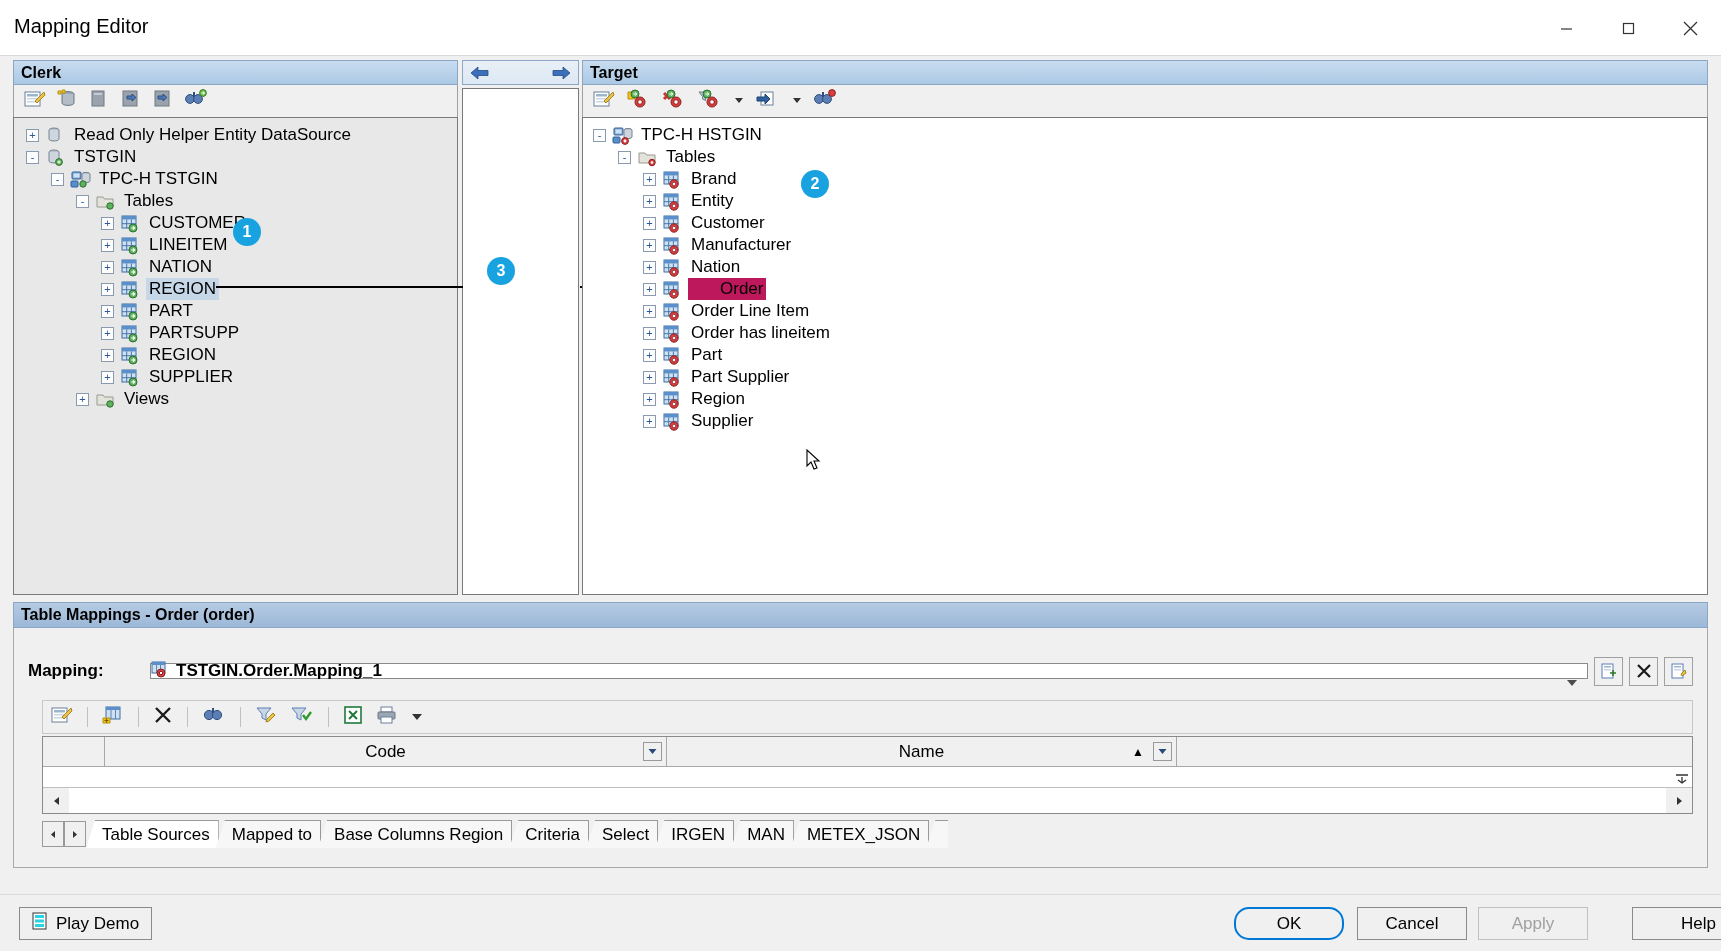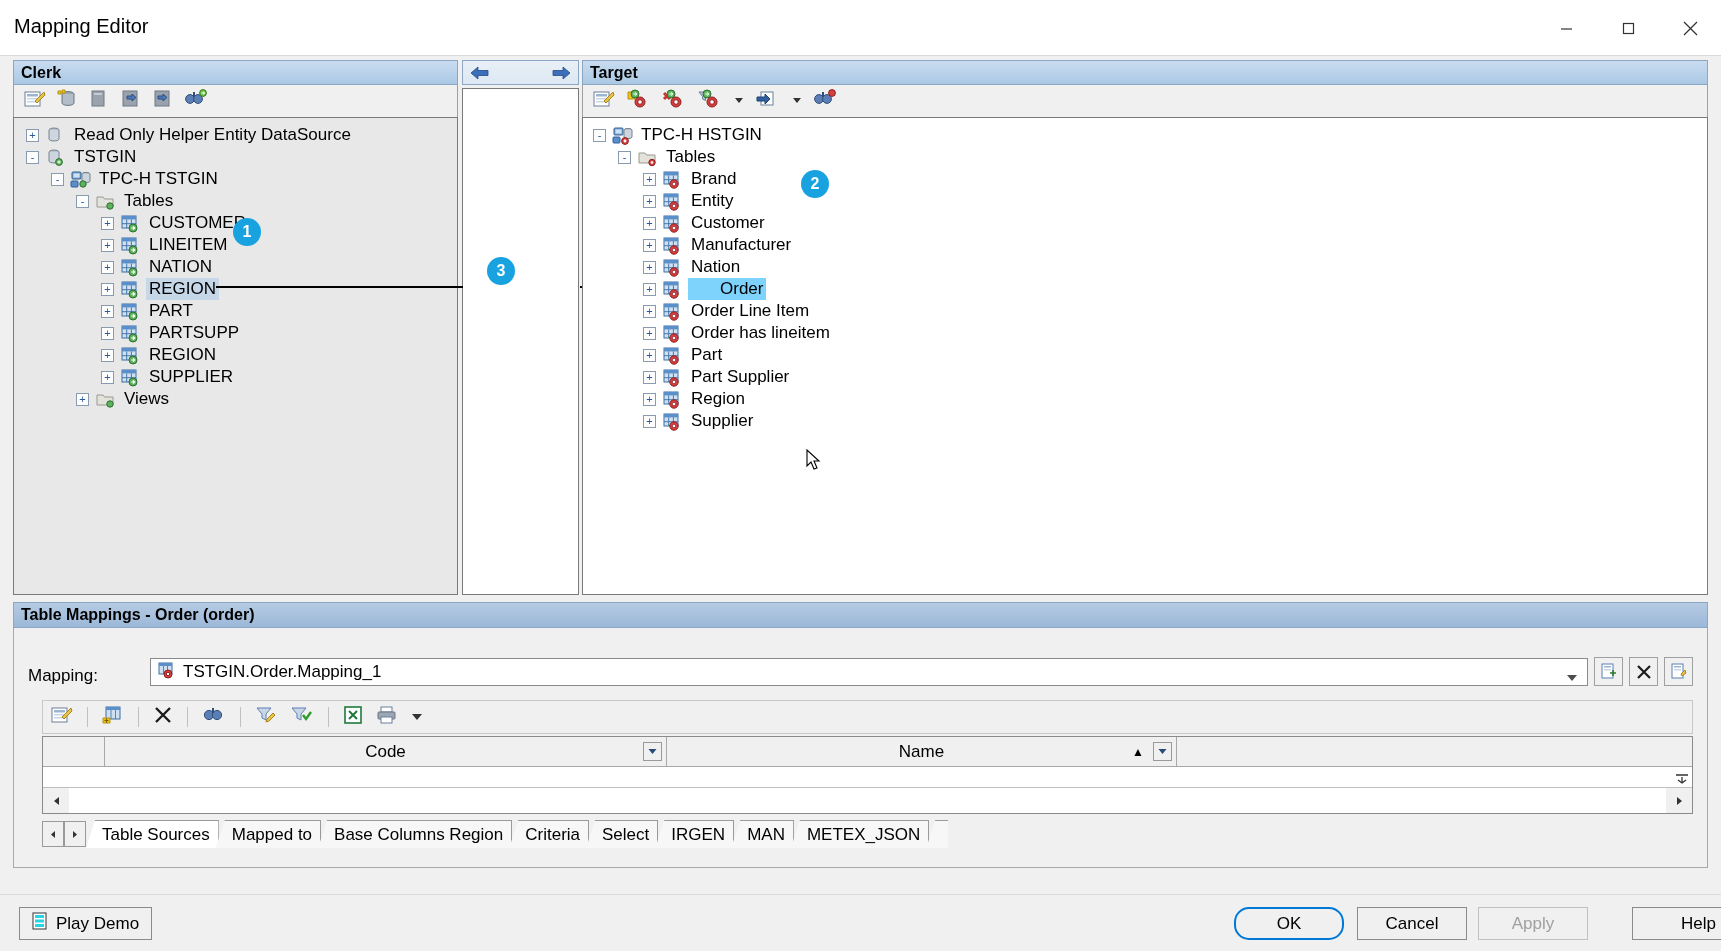--- a/index.html
+++ b/index.html
@@ -70,46 +70,46 @@
   .trow { height:22px; display:flex; align-items:center; white-space:nowrap; font-size:17px; }
   .exp {
     width:13px; height:13px; border:1px solid #8a9bb0; background:#fdfdfd;
     display:inline-flex; align-items:center; justify-content:center;
     font-size:11px; line-height:1; color:#2b5a9b; font-family:"Liberation Sans", sans-serif;
     margin-right:7px; flex:0 0 13px;
   }
   .ico { width:19px; height:17px; margin-right:6px; flex:0 0 19px; position:relative; }
   .lbl { padding:1px 3px; }
   .lbl.sel-src { background:#c6d7e8; }
-  .lbl.sel-tgt { background:#7dd3fc;padding-left:32px; }
+  .lbl.sel-tgt { background:#be185d;padding-left:32px; }
 
   .badge {
     position:absolute; width:28px; height:28px; border-radius:50%;
     background:#18a3e0; color:#fff; font-size:16px; font-weight:bold;
     display:flex; align-items:center; justify-content:center;
     font-family:"Liberation Sans", sans-serif;
   }
 
   
   .conn { position:absolute; background:#000; }
 
   
   #tm-section { position:absolute; left:13px; top:546px; width:1695px; height:266px; }
   #tm-header {
     height:26px; background:linear-gradient(to bottom,#b6cbe3,#9cb8d8); border:1px solid #8ba7c4;
     font-weight:bold; font-size:16px; display:flex; align-items:center; padding-left:7px;
   }
   #tm-body { position:absolute; left:0; top:26px; width:1695px; height:240px; background:#f0f0f0;
              border-left:1px solid #a8a8a8; border-right:1px solid #a8a8a8; border-bottom:1px solid #a8a8a8; }
 
-  .maprow { position:absolute; left:14px; top:28px; width:1665px; height:30px; display:flex; align-items:flex-end; }
+  .maprow { position:absolute; left:14px; top:28px; width:1665px; height:30px; display:flex; align-items:center;font-weight:bold; }
   .maplabel { font-size:17px; width:122px; }
   .combo {
-    flex:1; height:28px; background:#fff; border:1px solid #8a8a8a;
-    display:flex; align-items:center; padding-left:7px; gap:7px; position:relative;
+    flex:1; height:16px; background:#fff; border:1px solid #8a8a8a;
+    display:flex; align-items:center; gap:7px; position:relative;
   }
   .combo .caret { position:absolute; right:9px; top:9px; }
   .smallbtn {
     width:29px; height:29px; background:#f0f0f0; border:1px solid #a0a0a0; margin-left:6px;
     display:flex; align-items:center; justify-content:center;
   }
 
   .grid-toolbar {
     position:absolute; left:28px; top:72px; width:1651px; height:34px;
     background:#f0f0f0; border:1px solid #c8c8c8;

